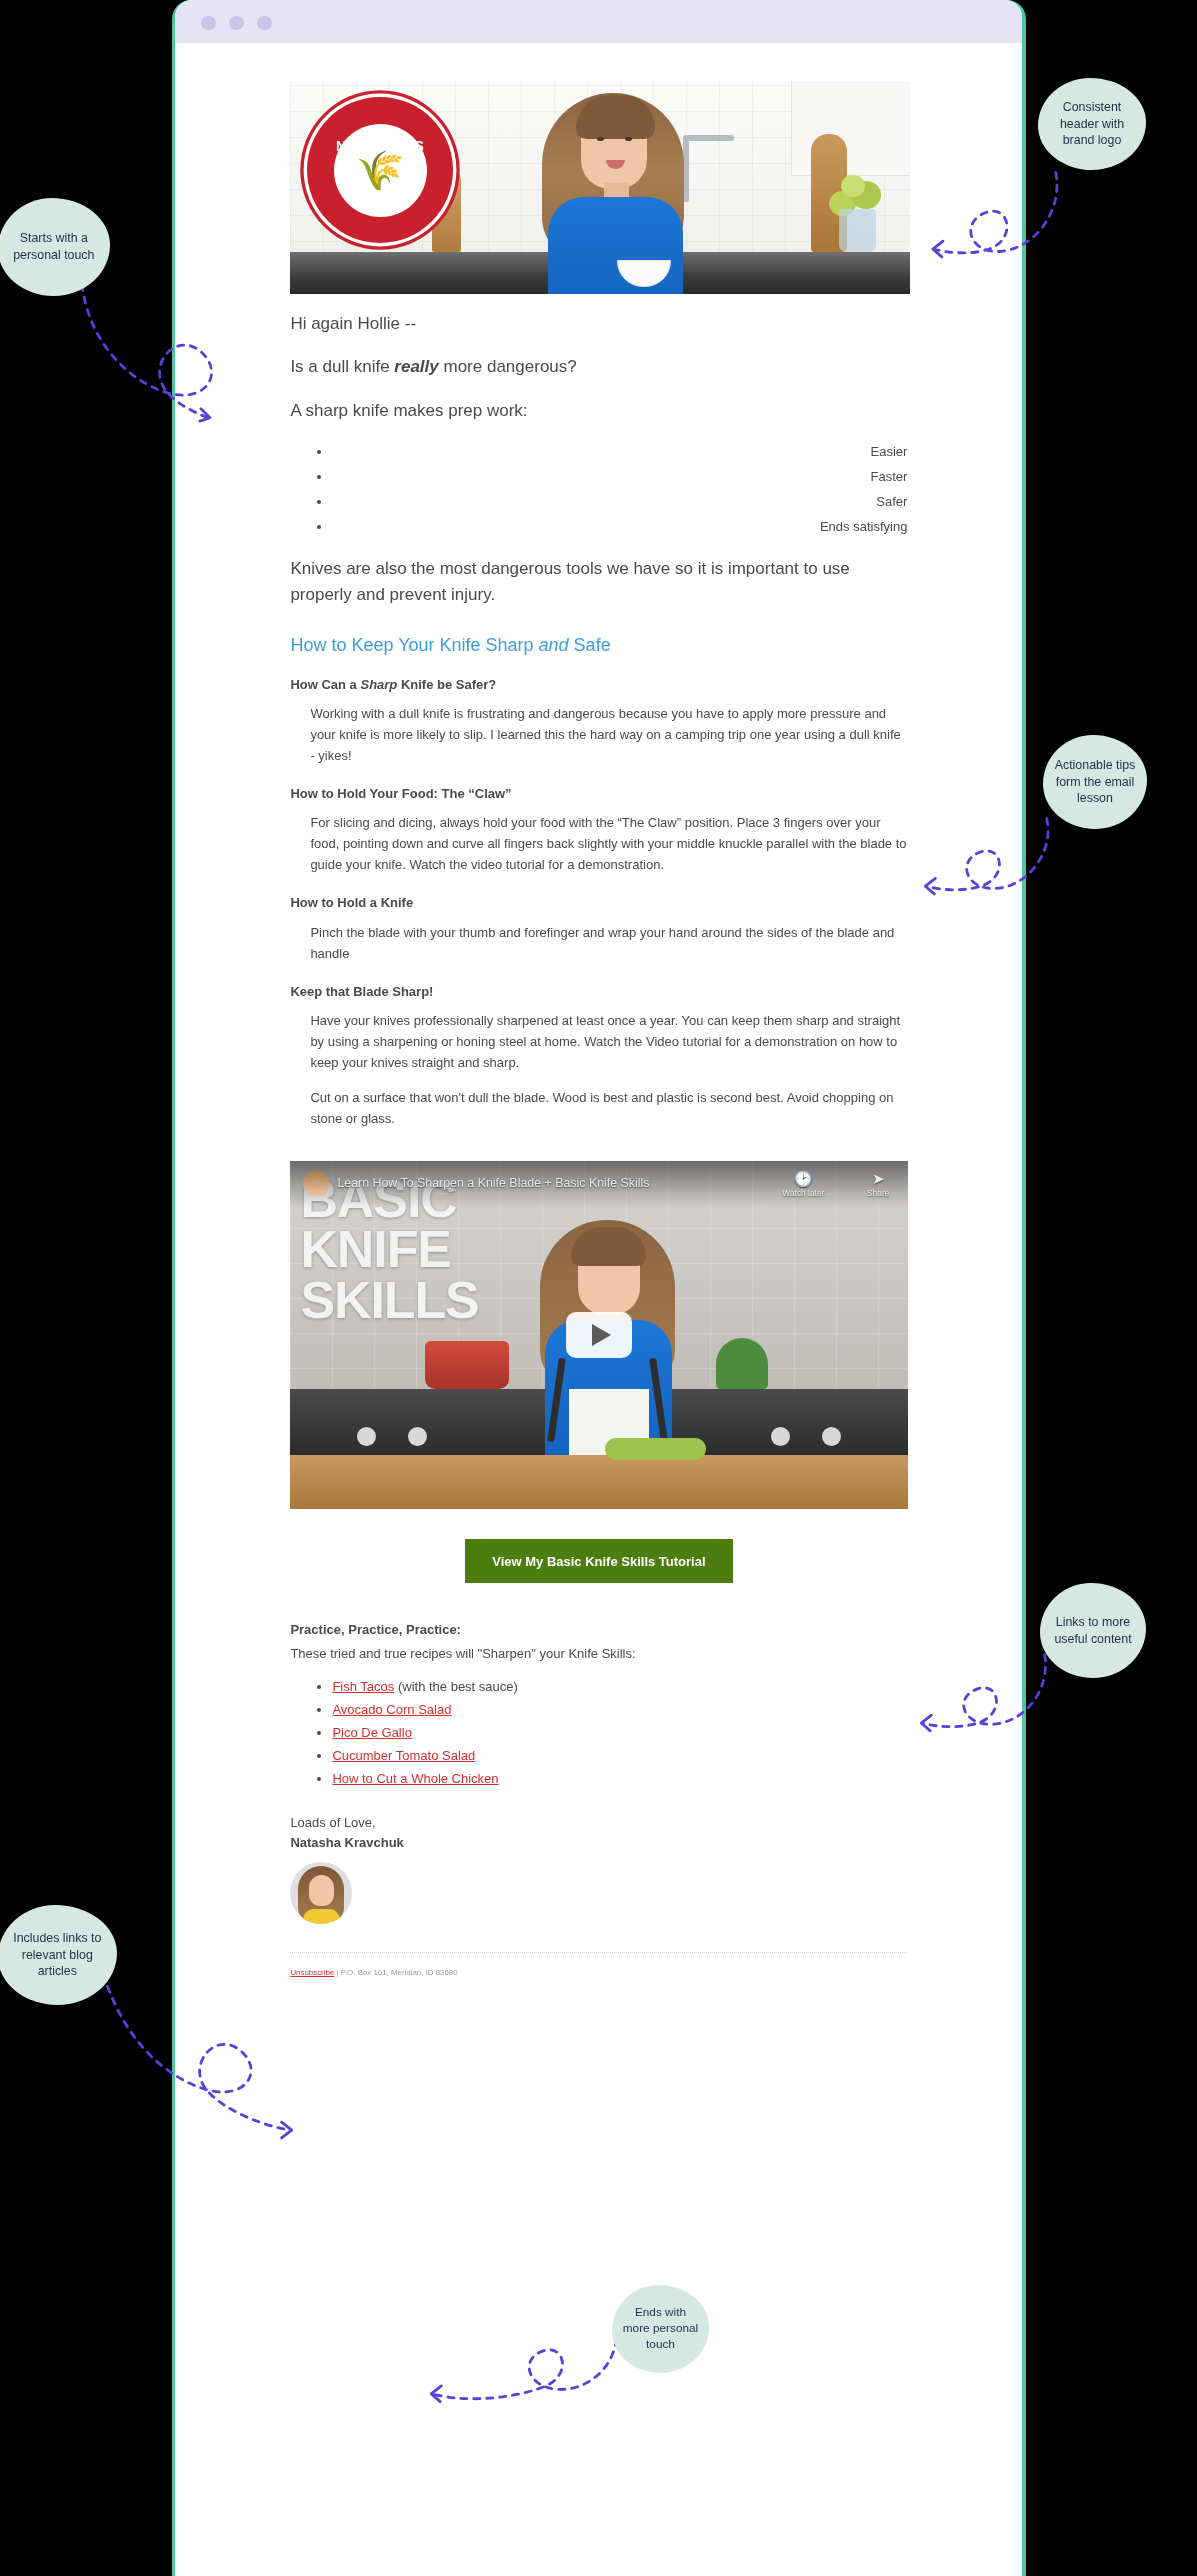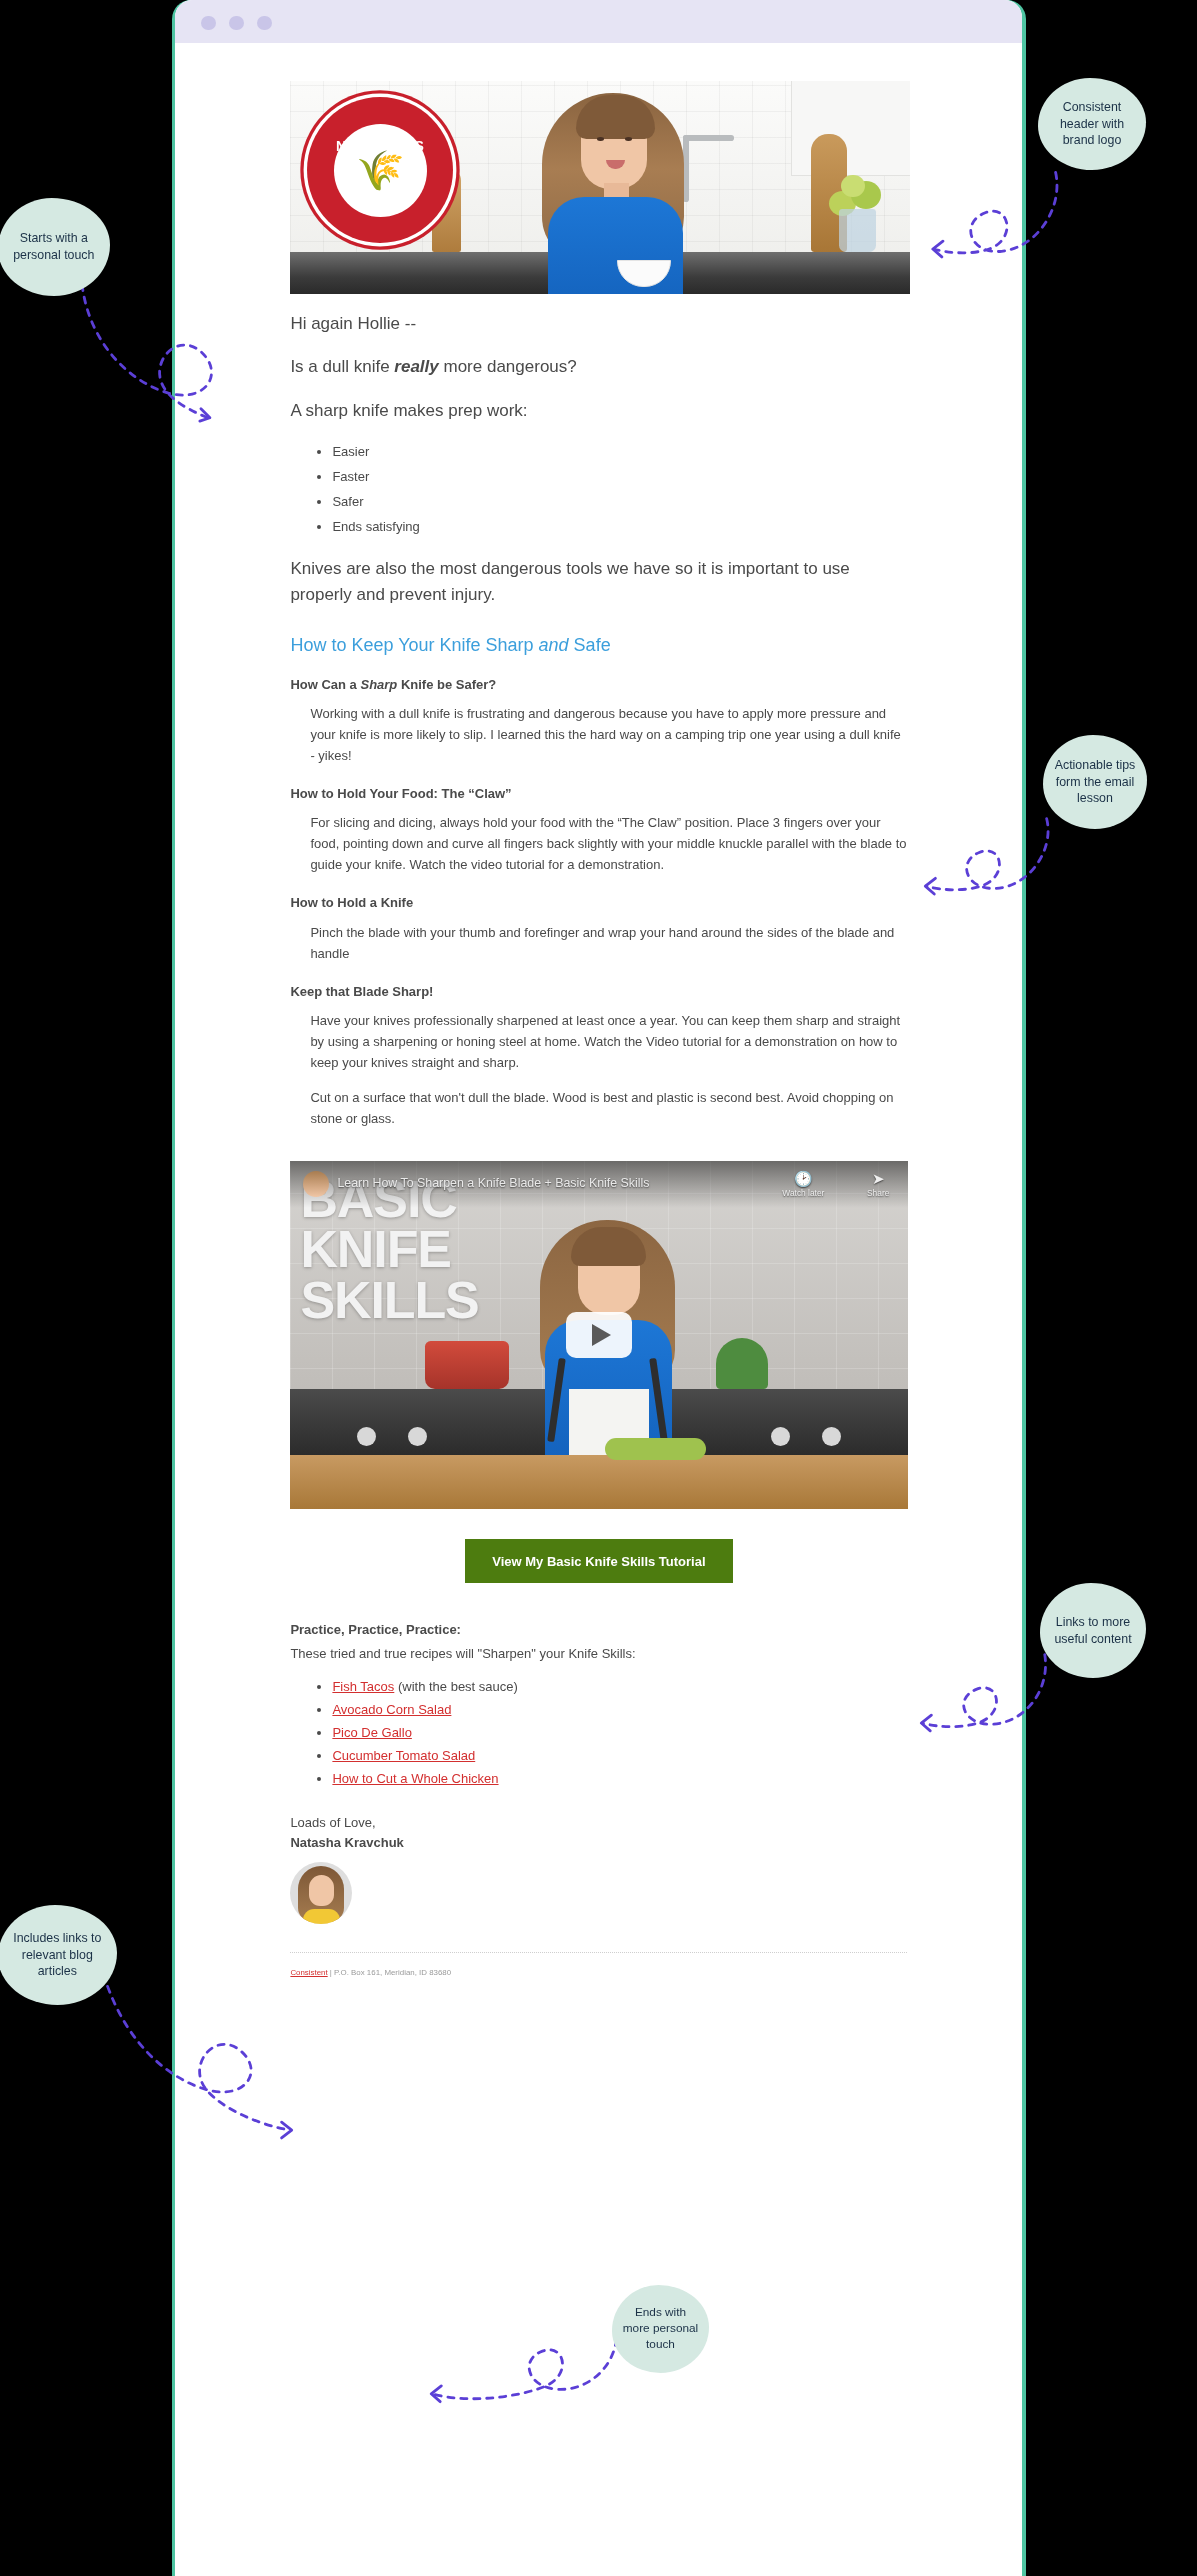--- a/index.html
+++ b/index.html
@@ -183,21 +183,21 @@
     line-height: 1.55;
     margin: 17px 0;
   }
   ul.bullets {
     margin: 13.5px 0 17px 0;
     padding-left: 42px;
     color: #4a4a4a;
     font-size: 13px;
     line-height: 1.75;
   }
-  ul.bullets li { margin: 2.2px 0; }
+  ul.bullets li { margin: 2.2px 0; text-align: right; }
   h2.section-title {
     color: #3c9fdc;
     font-size: 18px;
     font-weight: normal;
     margin: 26px 0 19px 0;
     line-height: 1.25;
   }
   h2.section-title i { font-style: italic; }
   h3.sub-title {
     color: #4a4a4a;
@@ -523,21 +523,21 @@
         <p class="signature">Natasha Kravchuk</p>
         <div id="avatar">
           <span class="ahair"></span>
             <span class="aface"></span>
             <span class="ashirt"></span>
         </div>
       </div>
 
       <div id="footer">
         <hr>
-        <div class="fline"><a href="#">Consistent</a><span> | P.O. Box 161, Meridian, ID 83680</span></div>
+        <div class="fline"><a href="#">Unsubscribe</a><span> | P.O. Box 161, Meridian, ID 83680</span></div>
       </div>
 
     </div>
   </div>
 </div>
 
 <svg class="arrow" style="left:56px; top:281px;" width="180" height="185" viewBox="0 0 320 330" fill="none">
   <path d="M46 6 C 58 110, 130 180, 200 200 C 268 218, 300 164, 258 126 C 214 88, 160 150, 196 196 C 216 222, 252 236, 270 244" stroke="#5b3fd6" stroke-width="5" stroke-dasharray="11 12" stroke-linecap="round"></path>
   <path d="M258 228 l16 16 l-18 6" stroke="#5b3fd6" stroke-width="5" fill="none" stroke-linecap="round" stroke-linejoin="round"></path>
 </svg>

